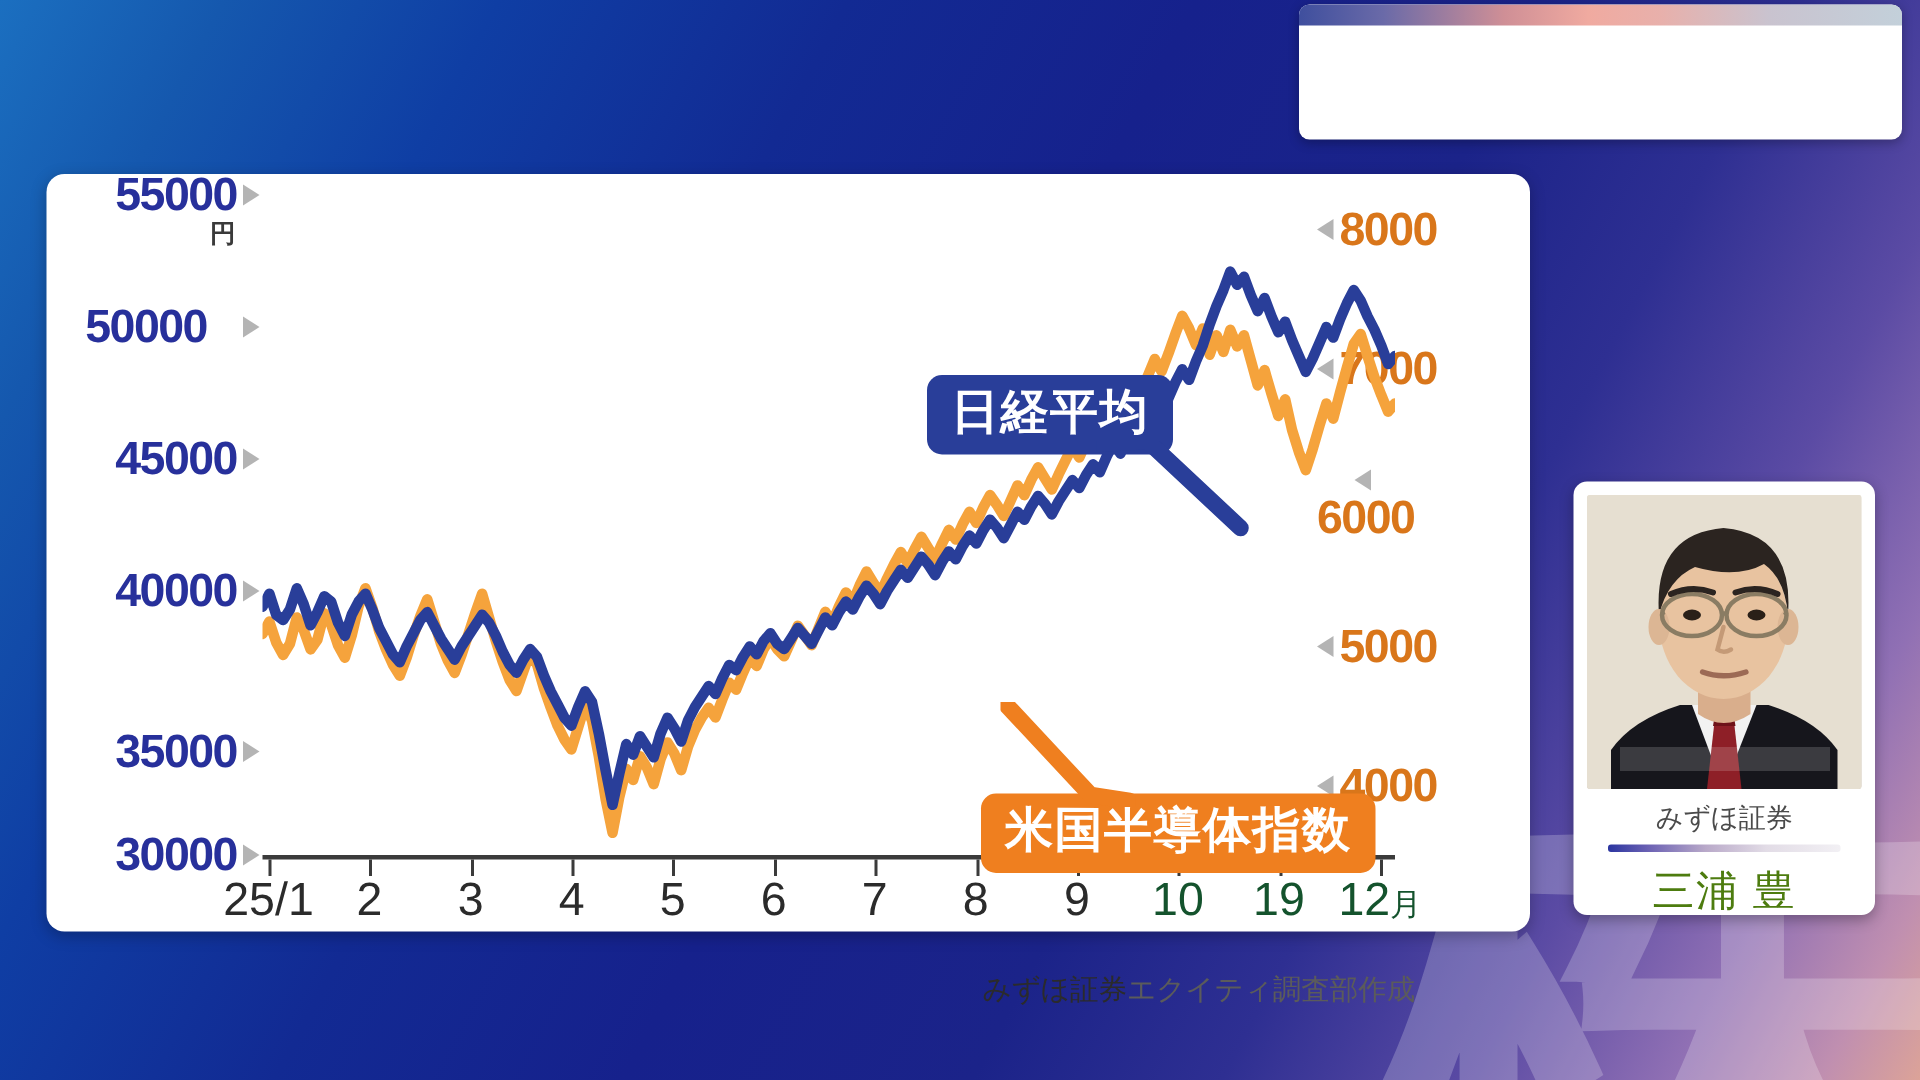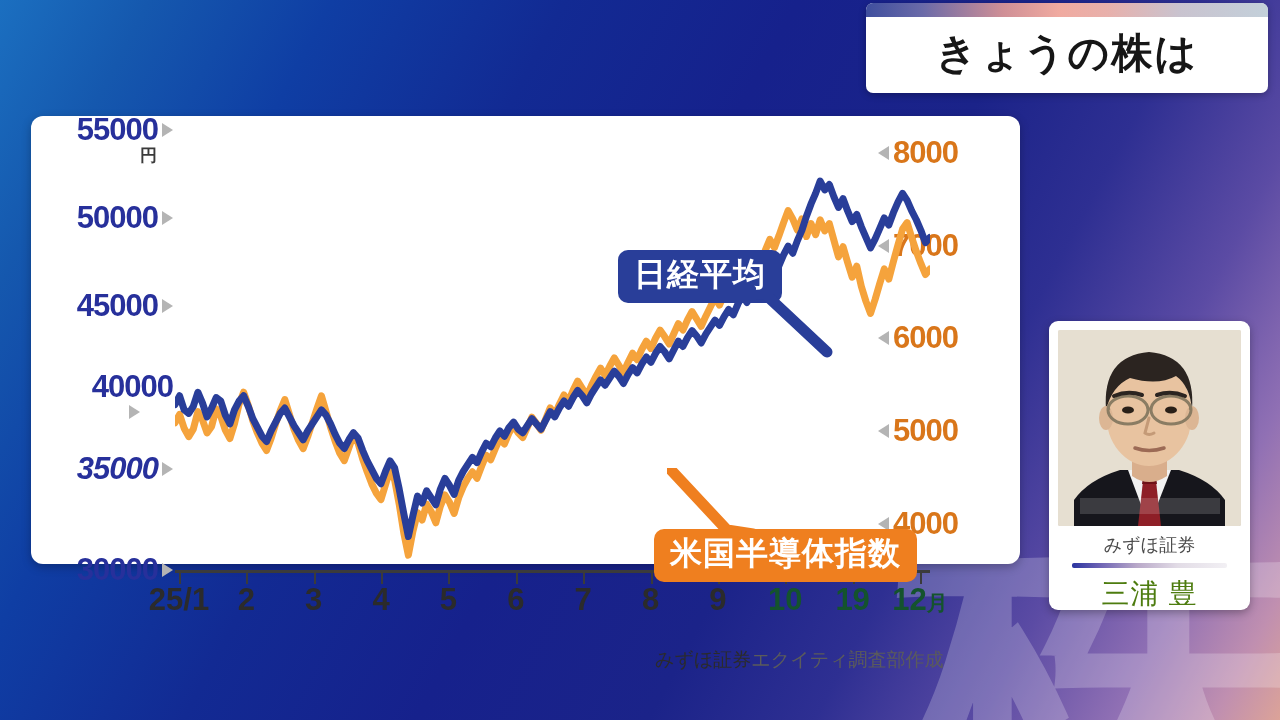--- a/index.html
+++ b/index.html
@@ -80,21 +80,21 @@
     letter-spacing: 2px;
     padding-bottom: 4px;
   }
 
   
   .chart-panel {
     position: absolute;
     left: 31px;
     top: 116px;
     width: 989px;
-    height: 448px;
+    height: 505px;
     background: #ffffff;
     border-radius: 12px;
     box-shadow: 0 3px 10px rgba(0,0,0,0.26);
   }
 
   
   .axis-left {
     position: absolute;
     left: 12px;
     top: 8px;
@@ -190,21 +190,21 @@
     left: 144px;
     top: 466px;
     width: 755px;
     height: 40px;
   }
   .xlabel {
     position: absolute;
     top: 0;
     transform: translateX(-50%);
     font-size: 31px;
-    font-weight: 700;
+    font-weight: 400;
     color: #2b2b2b;
     white-space: nowrap;
   }
   .xlabel.dim { color: #14532d; }
   .xlabel .suffix { font-size: 21px; }
 
   
   .callout {
     position: absolute;
     border-radius: 10px;
@@ -286,62 +286,61 @@
 </style>
 </head>
 <body>
 
 <div id="stage">
 
   <div class="watermark">株</div>
 
   <div class="title-banner">
     <div class="title-strip"></div>
-    <div class="title-text">きょうの株は</div>
   </div>
 
   <div class="chart-panel">
 
     <div class="axis-left" id="axisLeft">
         <div class="tick-left" style="top: 6px;">
           <span class="val">55000</span>
           <span class="tri-right"></span>
         </div>
         <div class="yen-unit" style="top: 20px;">円</div>
-        <div class="tick-left" style="top: 94px;">
+        <div class="tick-left" style="top: 94px; gap: 20px;">
           <span class="val">50000</span>
           <span class="tri-right"></span>
         </div>
         <div class="tick-left" style="top: 182px;">
           <span class="val">45000</span>
           <span class="tri-right"></span>
         </div>
-        <div class="tick-left" style="top: 270px; flex-direction: column;">
+        <div class="tick-left" style="top: 270px;">
           <span class="val">40000</span>
           <span class="tri-right"></span>
         </div>
-        <div class="tick-left" style="top: 345px; font-style: italic;">
+        <div class="tick-left" style="top: 377px;">
           <span class="val">35000</span>
           <span class="tri-right"></span>
         </div>
         <div class="tick-left" style="top: 446px;">
           <span class="val">30000</span>
           <span class="tri-right"></span>
         </div>
       </div>
     <div class="axis-right" id="axisRight">
         <div class="tick-right" style="top: 29.1579px;">
           <span class="tri-left"></span>
           <span class="val">8000</span>
         </div>
         <div class="tick-right" style="top: 121.789px;">
           <span class="tri-left"></span>
           <span class="val">7000</span>
         </div>
-        <div class="tick-right" style="top: 214.421px;">
+        <div class="tick-right" style="top: 214.421px; flex-direction: column;">
           <span class="tri-left"></span>
           <span class="val">6000</span>
         </div>
         <div class="tick-right" style="top: 307.053px;">
           <span class="tri-left"></span>
           <span class="val">5000</span>
         </div>
         <div class="tick-right" style="top: 399.684px;">
           <span class="tri-left"></span>
           <span class="val">4000</span>

